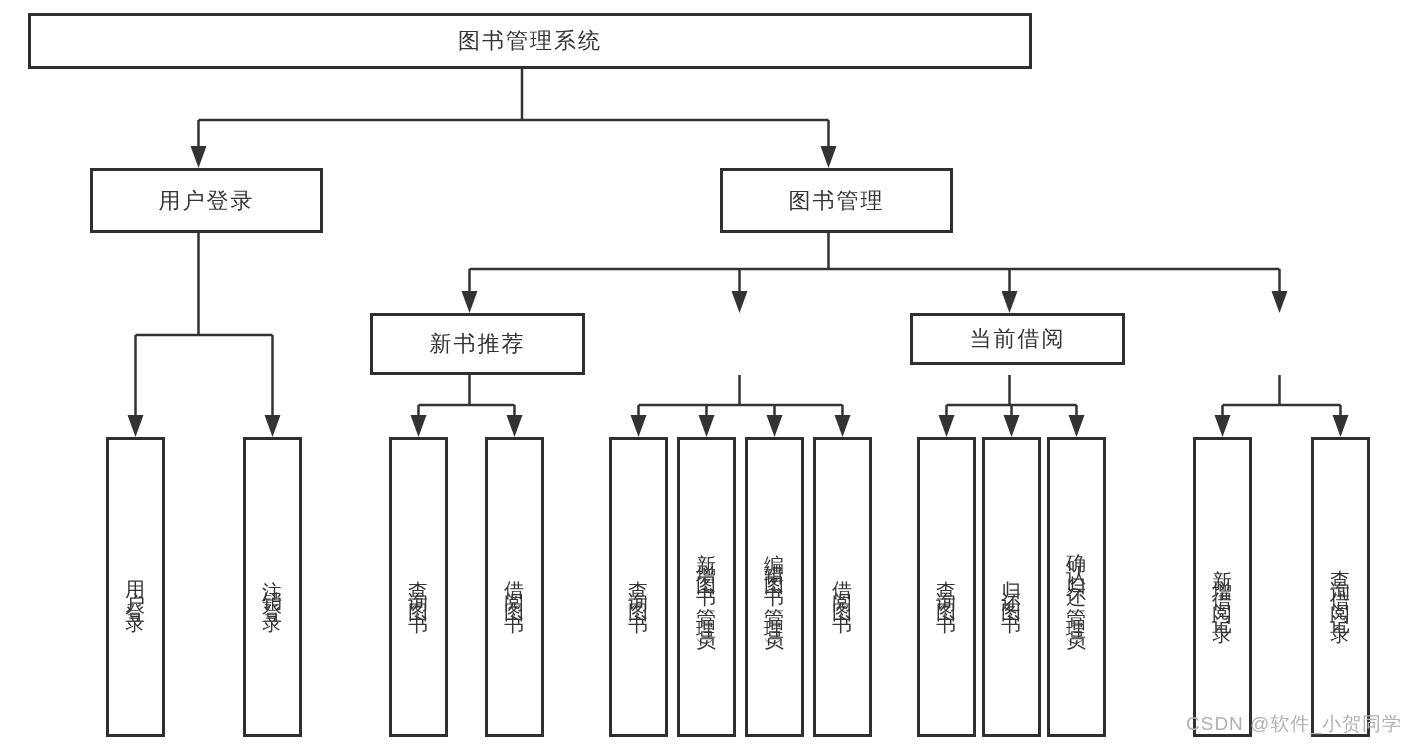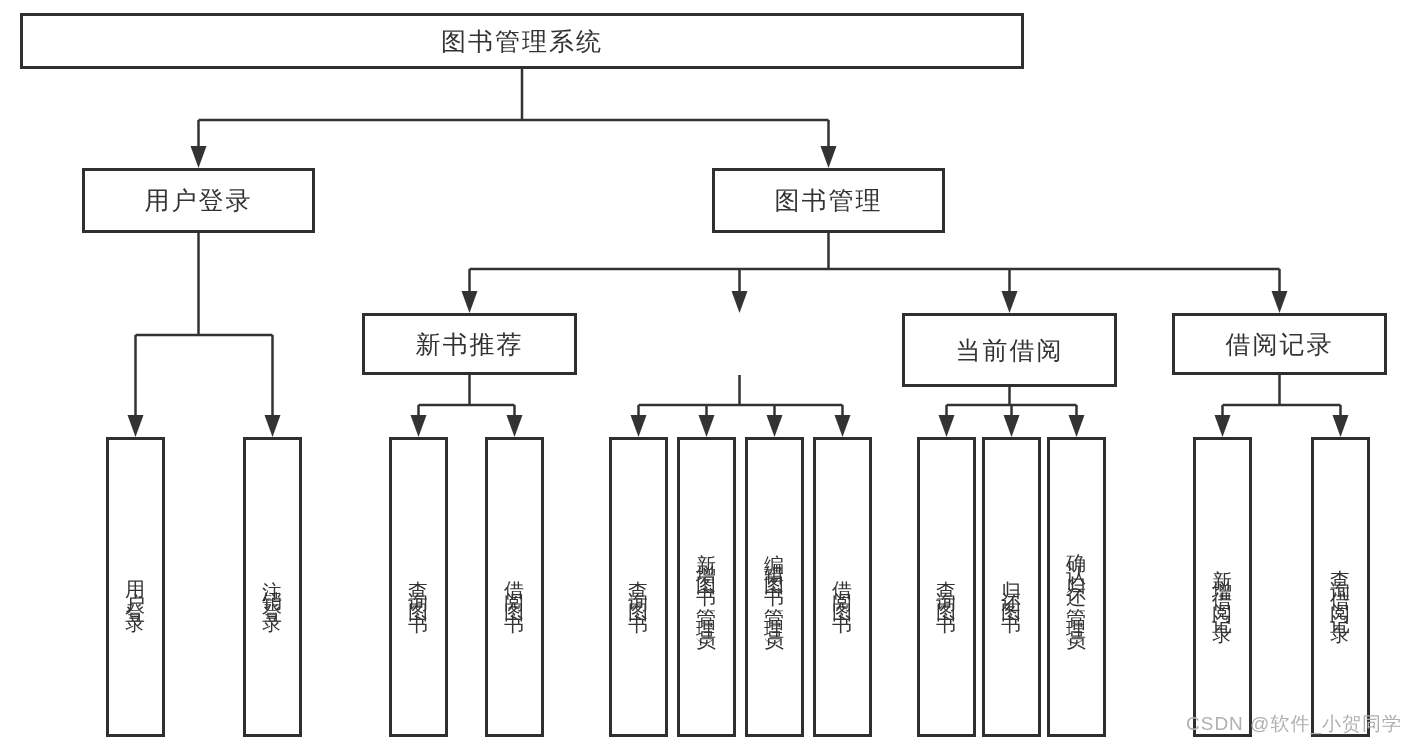--- a/index.html
+++ b/index.html
@@ -26,23 +26,24 @@
     box-sizing: border-box;
     background: #ffffff;
     border: 3px solid #2f2f2f;
     color: #333333;
     display: flex;
     align-items: center;
     justify-content: center;
     z-index: 2;
   }
   .hbox {
-    font-size: 25px;
+    font-size: 22px;
     letter-spacing: 2px;
     white-space: nowrap;
+    margin-left: 8px;
   }
   .vbox {
     writing-mode: vertical-rl;
     text-orientation: mixed;
     font-size: 20px;
     letter-spacing: 11px;
     line-height: 1;
     white-space: nowrap;
   }
   .watermark {
@@ -103,22 +104,21 @@
       <path d="M1340.5 437 l-8 -22 h16 z"></path>
     </g>
   </svg>
 
   <div class="node hbox" style="left:20px; top:13px; width:1004px; height:56px;">图书管理系统</div>
 
   <div class="node hbox" style="left:82px; top:168px; width:233px; height:65px;">用户登录</div>
   <div class="node hbox" style="left:362px; top:313px; width:215px; height:62px;">新书推荐</div>
 
   <div class="node hbox" style="left:712px; top:168px; width:233px; height:65px;">图书管理</div>
-  <div class="node hbox" style="left:902px; top:313px; width:215px; height:74px;">当前借阅</div>
-  <div class="node hbox" style="left:1172px; top:313px; width:215px; height:62px;">借阅记录</div>
+  <div class="node hbox" style="left:902px; top:313px; width:215px; height:52px;">当前借阅</div>
 
   <div class="node vbox" style="left:106px; top:437px; width:59px; height:300px;">用户登录</div>
   <div class="node vbox" style="left:243px; top:437px; width:59px; height:300px;">注销登录</div>
 
   <div class="node vbox" style="left:389px; top:437px; width:59px; height:300px;">查询图书</div>
   <div class="node vbox" style="left:485px; top:437px; width:59px; height:300px;">借阅图书</div>
 
   <div class="node vbox" style="left:609px; top:437px; width:59px; height:300px;">查询图书</div>
   <div class="node vbox" style="left:677px; top:437px; width:59px; height:300px;">新增图书（管理员）</div>
   <div class="node vbox" style="left:745px; top:437px; width:59px; height:300px;">编辑图书（管理员）</div>

